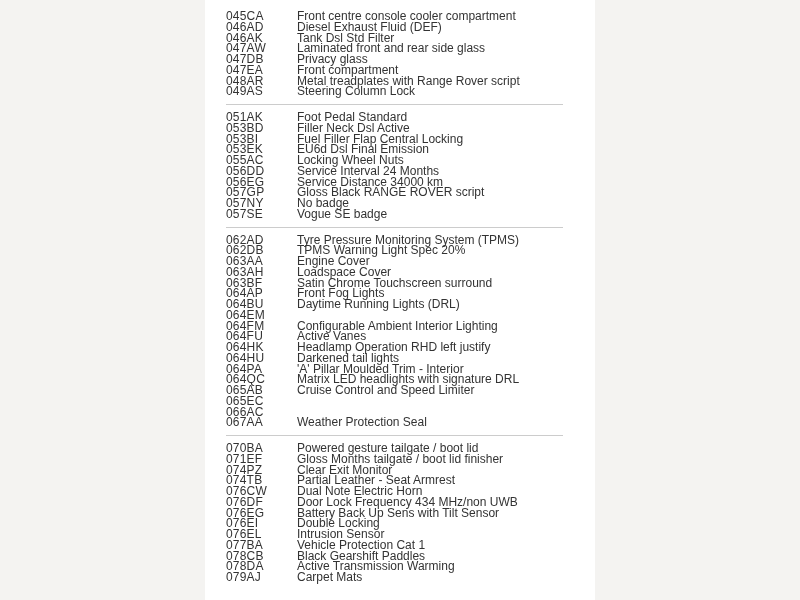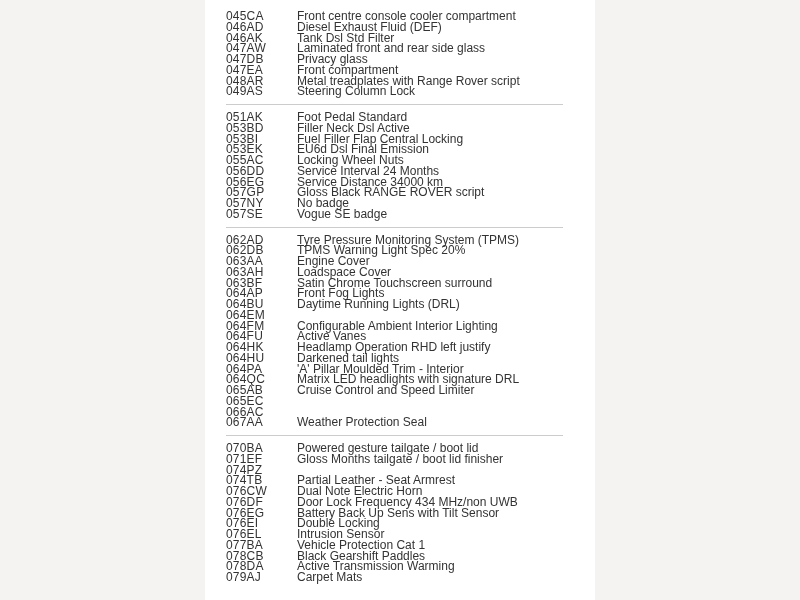--- a/index.html
+++ b/index.html
@@ -207,20 +207,21 @@
         <div class="row">
           <span class="code">070BA</span>
           <span class="desc">Powered gesture tailgate / boot lid</span>
         </div>
         <div class="row">
           <span class="code">071EF</span>
           <span class="desc">Gloss Months tailgate / boot lid finisher</span>
         </div>
         <div class="row">
           <span class="code">074PZ</span>
+          <span class="desc">Clear Exit Monitor</span>
         </div>
         <div class="row">
           <span class="code">074TB</span>
           <span class="desc">Partial Leather - Seat Armrest</span>
         </div>
         <div class="row">
           <span class="code">076CW</span>
           <span class="desc">Dual Note Electric Horn</span>
         </div>
         <div class="row">

